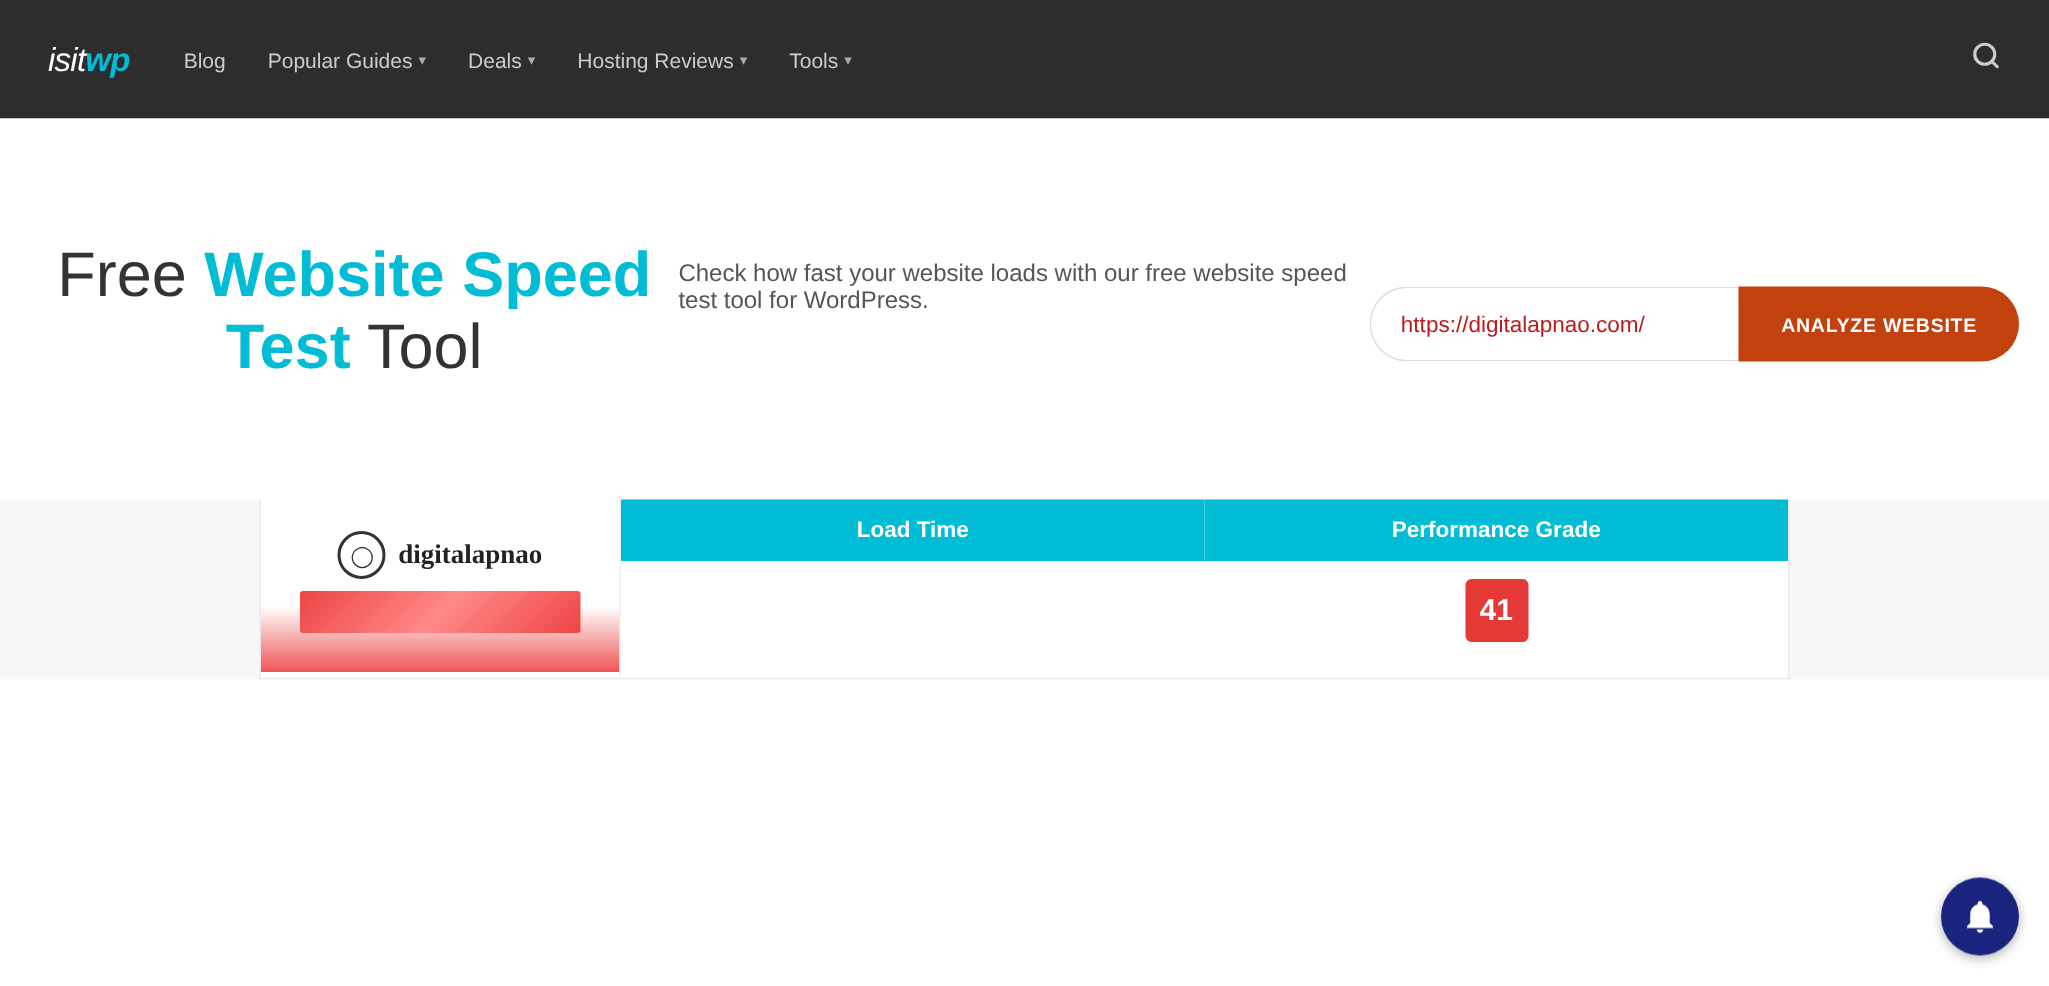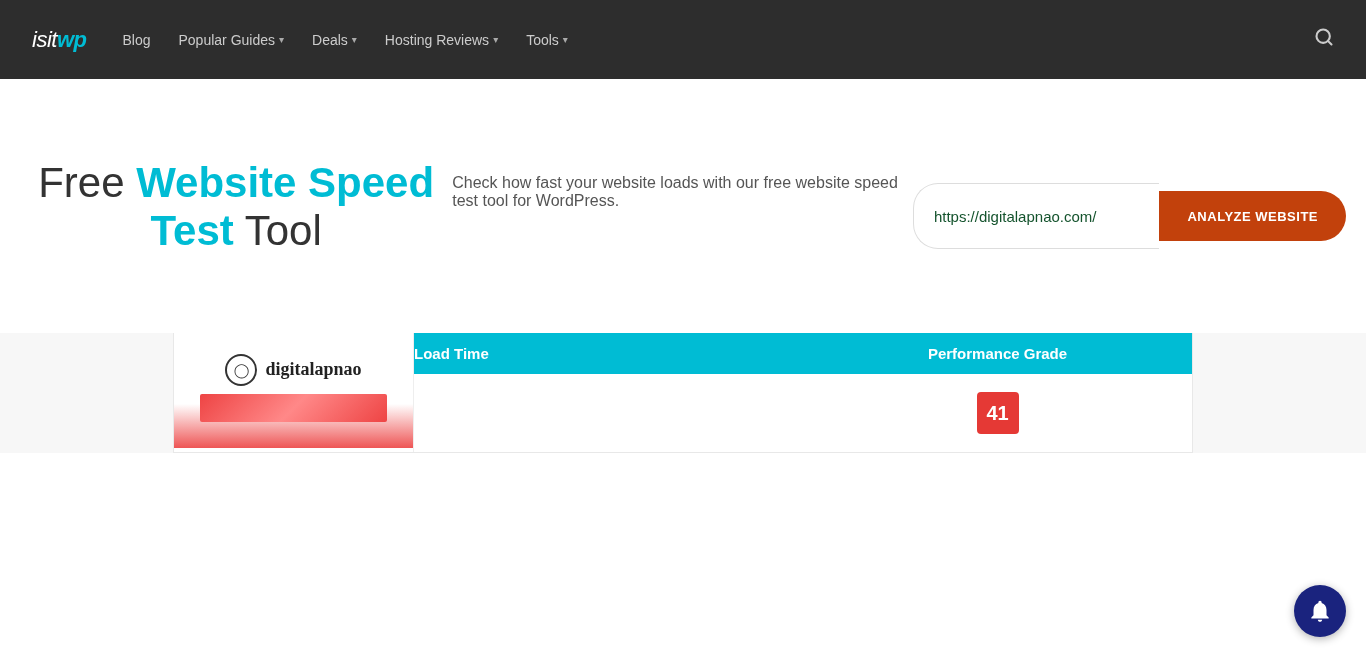--- a/index.html
+++ b/index.html
@@ -57,26 +57,26 @@
       margin-bottom: 48px;
     }
     .search-bar {
       display: flex;
       align-items: center;
       width: 580px;
       max-width: 100%;
     }
     .url-input {
       flex: 1;
-      height: 66px;
+      height: 50px;
       border: 1px solid #ddd;
       border-radius: 25px 0 0 25px;
       padding: 0 20px;
       font-size: 15px;
-      color: #14532d;
+      color: #b91c1c;
       outline: none;
       border-right: none;
     }
     .analyze-btn {
       height: 50px;
       background: #c2410c;
       color: #fff;
       border: none;
       border-radius: 0 25px 25px 0;
       padding: 0 28px;
@@ -164,20 +164,21 @@
       align-items: center;
       justify-content: flex-start;
       padding: 0;
     }
     .metric-header {
       width: 100%;
       background: #00bcd4;
       color: #fff;
       font-size: 15px;
       font-weight: 700;
+      text-align: center;
       padding: 12px 0;
     }
     .metric-value-area {
       padding: 12px 0;
       display: flex;
       align-items: center;
       justify-content: center;
       flex: 1;
     }
 
@@ -193,21 +194,21 @@
       width: 100%;
       background: #00bcd4;
       color: #fff;
       font-size: 15px;
       font-weight: 700;
       text-align: center;
       padding: 12px 0;
     }
     .grade-value {
       display: flex;
-      align-items: center;
+      align-items: flex-start;
       justify-content: center;
       padding: 12px 0;
       flex: 1;
     }
     .grade-badge {
       background: #e53935;
       color: #fff;
       font-size: 20px;
       font-weight: 700;
       width: 42px;

